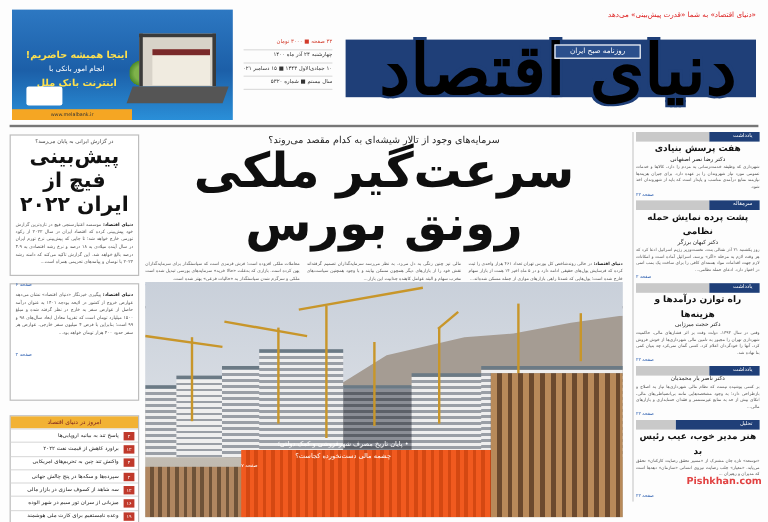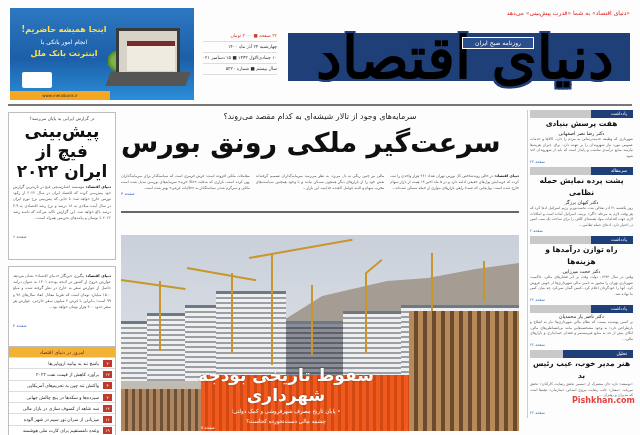--- a/index.html
+++ b/index.html
@@ -4,21 +4,21 @@
   <style>
     * { box-sizing: border-box; margin: 0; padding: 0; }
     html, body { width: 640px; height: 435px; overflow: hidden; background: #ffffff; }
     body { font-family: "DejaVu Sans", sans-serif; color: #1a1a1a; position: relative; direction: rtl; }
 
     .page { position: absolute; left: 0; top: 0; width: 640px; height: 435px; background: #fdfdfd; }
 
     
     .ad-banner { position: absolute; left: 10px; top: 8px; width: 184px; height: 92px;
       background: linear-gradient(180deg, #2d78c2 0%, #1c5fa8 55%, #2a8fd8 100%); overflow: hidden; direction: rtl; }
-    .ad-text { position: absolute; left: 8px; top: 16px; width: 92px; text-align: center; }
+    .ad-text { position: absolute; left: 8px; top: 32px; width: 92px; text-align: center; }
     .ad-line1 { font-size: 8px; font-weight: bold; color: #ffe14d; display: block; line-height: 12px; }
     .ad-line2 { font-size: 6px; color: #ffffff; display: block; line-height: 12px; }
     .ad-line3 { font-size: 8px; font-weight: bold; color: #ffe14d; display: block; line-height: 12px; }
     .ad-laptop { position: absolute; right: 10px; top: 20px; width: 72px; height: 58px; }
     .ad-screen { position: absolute; left: 4px; top: 0; width: 64px; height: 44px; background: #d8d3c9; border: 3px solid #3a3a3a; border-bottom: none; }
     .ad-shop { position: absolute; left: 8px; top: 10px; width: 48px; height: 30px; background: #f0ebe0; border-top: 5px solid #7a2a2a; }
     .ad-base { position: absolute; left: -4px; top: 44px; width: 80px; height: 14px; background: #555; transform: skewX(-20deg); }
     .ad-tree { position: absolute; right: 66px; top: 42px; width: 20px; height: 22px; background: radial-gradient(circle, #7fb34a 40%, #4c8a2a 70%, transparent 72%); }
     .ad-footer { position: absolute; left: 0; bottom: 0; width: 100px; height: 9px; background: #f5a623; font-size: 4px; color: #333; text-align: center; line-height: 9px; direction: ltr; }
     .ad-logo { position: absolute; left: 12px; bottom: 12px; width: 30px; height: 16px; background: #ffffff; border-radius: 2px; }
@@ -30,38 +30,38 @@
     .slogan { position: absolute; left: 420px; top: 9px; width: 210px; font-size: 6px; color: #d22; text-align: right; }
     .logo-band { position: absolute; left: 288px; top: 33px; width: 342px; height: 48px; background: #1f3f78; }
     .logo-word { position: absolute; left: 300px; top: 18px; width: 330px; height: 80px; font-family: "DejaVu Serif", serif; font-size: 58px; font-weight: bold; color: #000000; text-align: center; line-height: 80px;
       text-shadow: -2px -2px 0 #1f3f78, 2px -2px 0 #1f3f78, -2px 2px 0 #1f3f78, 2px 2px 0 #1f3f78; letter-spacing: -2px; }
     .logo-tag { position: absolute; left: 462px; top: 37px; width: 72px; height: 12px; border: 1px solid #ffffff; background: #2b4f8c; color: #fff; font-size: 6px; text-align: center; line-height: 10px; }
     .rule-top { position: absolute; left: 8px; top: 104px; width: 624px; height: 2px; background: #777; }
 
     
     .left-col { position: absolute; left: 8px; top: 112px; width: 108px; }
     .box { border: 1px solid #bdbdbd; padding: 3px 4px; background: #fff; }
-    .box.b1 { height: 148px; }
+    .box.b1 { height: 118px; }
     .box.b2 { margin-top: 6px; height: 98px; }
     .kicker { font-size: 4.5px; color: #444; text-align: center; display: block; }
     .box-title { font-family: "DejaVu Sans", sans-serif; font-weight: bold; font-size: 17px; line-height: 20px; text-align: center; color: #111; display: block; letter-spacing: -0.5px; }
     .box-body { font-size: 3.8px; line-height: 6.2px; color: #555; text-align: justify; margin-top: 3px; height: 50px; overflow: hidden; }
     .box-body b { color: #111; }
     .more-link { font-size: 4px; color: #2d5fb0; display: block; text-align: left; }
 
     .toc { position: absolute; left: 8px; top: 346px; width: 108px; border: 1px solid #bdbdbd; background: #fff; }
     .toc-head { background: #f2b233; font-size: 5px; color: #7a1f1f; text-align: center; height: 10px; line-height: 10px; }
     .toc-row { display: flex; align-items: center; height: 11.3px; border-top: 1px solid #ddd; padding: 0 3px; }
     .toc-num { width: 9px; height: 7px; background: #c0392b; color: #fff; font-size: 4px; text-align: center; line-height: 7px; flex: 0 0 9px; }
     .toc-text { font-size: 4.6px; color: #222; margin-right: 4px; white-space: nowrap; overflow: hidden; flex: 1; }
 
     
     .center { position: absolute; left: 121px; top: 108px; width: 398px; height: 325px; }
     .subhead { font-size: 8px; text-align: center; color: #222; margin-top: 4px; display: block; }
-    .main-headline { font-weight: bold; font-size: 27px; line-height: 44px; text-align: left; color: #0f0f0f; display: block; letter-spacing: -1px; }
+    .main-headline { font-weight: bold; font-size: 40px; line-height: 44px; text-align: center; color: #0f0f0f; display: block; letter-spacing: -1px; }
     .lead-cols { display: flex; flex-direction: row; gap: 6px; margin-top: 8px; height: 36px; }
     .lead-col { flex: 1; font-size: 3.7px; line-height: 6px; color: #555; text-align: justify; overflow: hidden; }
     .lead-col b { color: #111; }
     .lead-col .more-link { font-size: 4px; }
     .center-rule { height: 2px; background: #666; margin-top: 2px; }
 
     .photo { position: absolute; left: 0; top: 127px; width: 398px; height: 196px; overflow: hidden;
       background: linear-gradient(180deg, #c9d0da 0%, #d6dbe2 45%, #c7c2ba 60%, #b8b0a4 100%); }
     .mountain { position: absolute; right: 0; top: 28px; width: 240px; height: 60px; background: #a59c93; clip-path: polygon(0 100%, 18% 55%, 45% 30%, 62% 25%, 82% 10%, 100% 0, 100% 100%); }
     .bldg { position: absolute; bottom: 50px; background: repeating-linear-gradient(180deg, #efefef 0 3px, #9a9fa6 3px 5px); border-top: 3px solid #6b7a85; }
@@ -199,21 +199,20 @@
       <div class="crane-v" style="left:244px;top:38px;height:80px;"></div>
       <div class="crane-h" style="left:244px;top:38px;width:22px;transform:rotate(-40deg);"></div>
       <div class="crane-v" style="left:190px;top:50px;height:70px;"></div>
       <div class="crane-v" style="left:362px;top:26px;height:40px;"></div>
 
       <div class="fence-brown-left"></div>
       <div class="fence-orange-big"></div>
       <div class="fence-brown"></div>
 
       <div class="photo-caption">
-        <span class="photo-headline">سقوط تاریخی بودجه شهرداری</span>
         <span class="photo-sub">• پایان تاریخ مصرف شهرفروشی و کمک دولتی؛</span>
         <span class="photo-sub">چشمه مالی دست‌نخورده کجاست؟</span>
         <span class="photo-page">صفحه ۷</span>
       </div>
     </div>
   </div>
 
   <div class="right-col">
     <div class="r-item">
       <div class="r-label-row">

